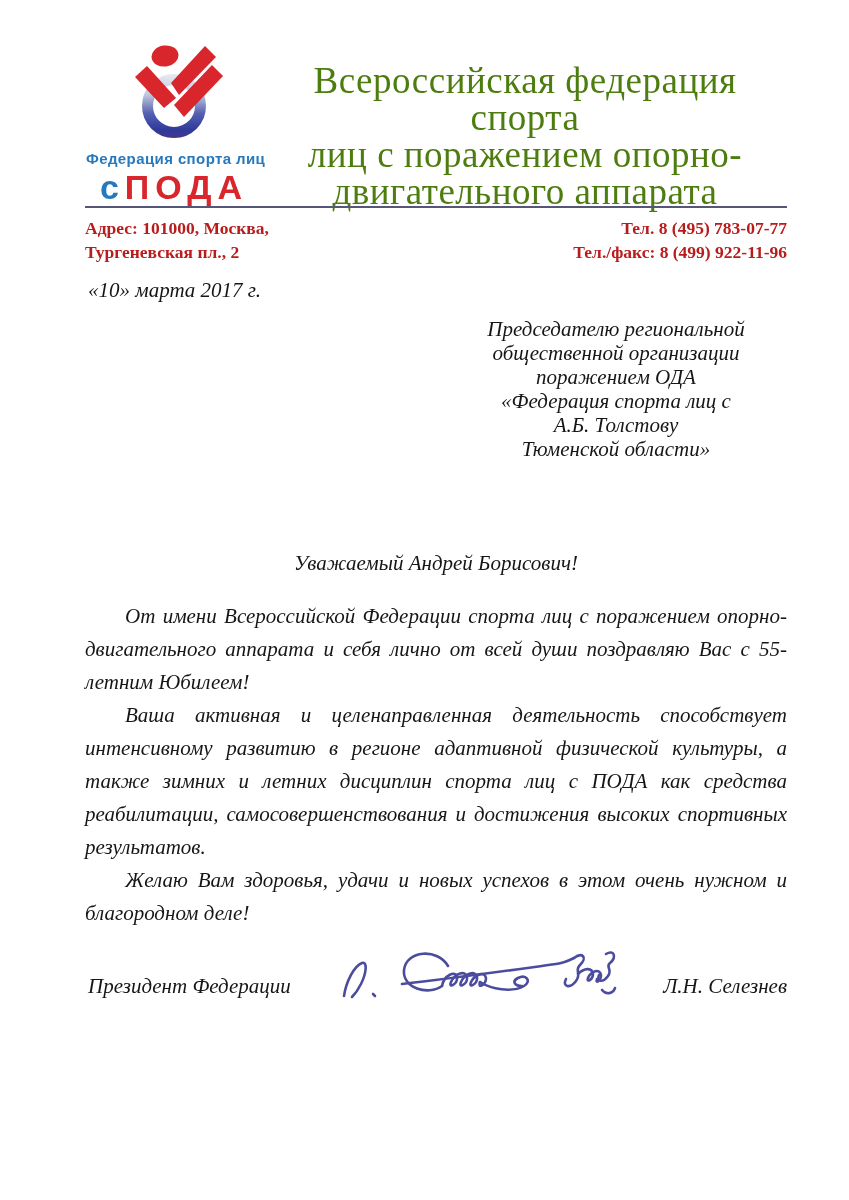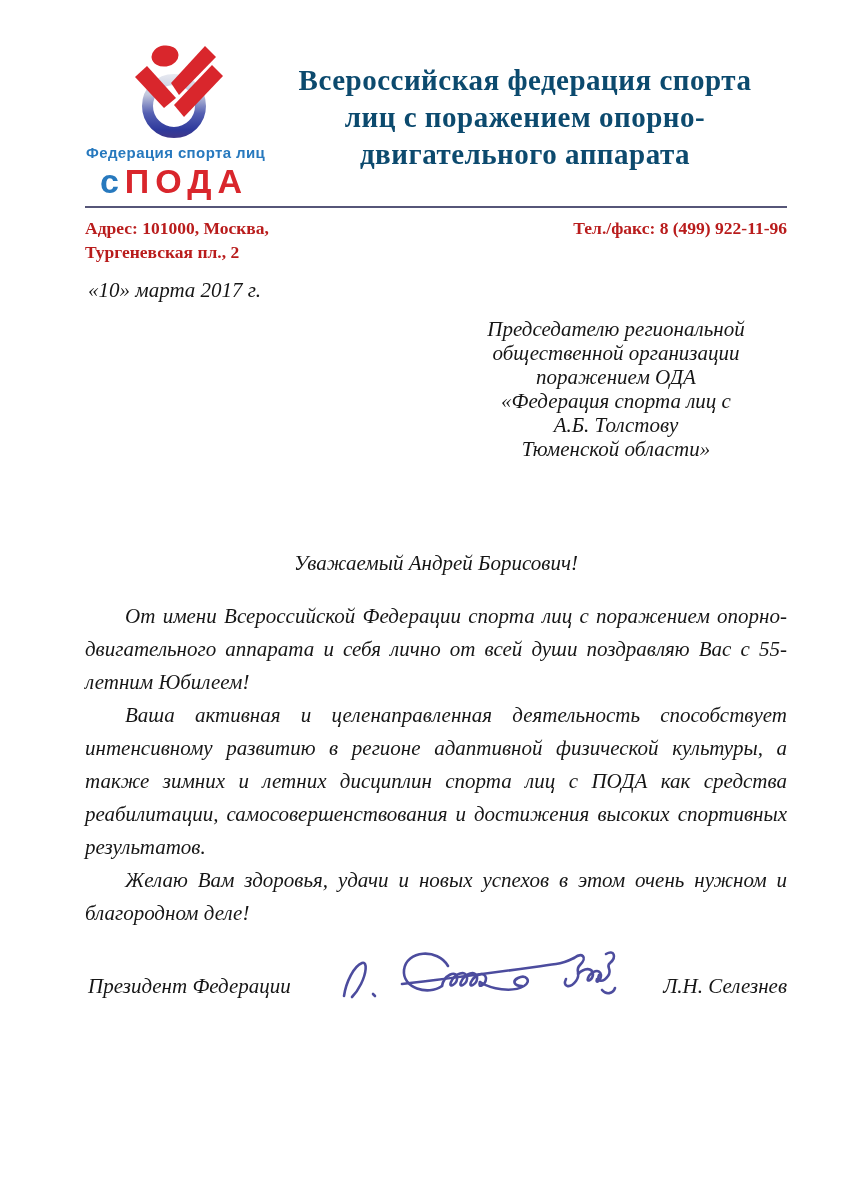--- a/index.html
+++ b/index.html
@@ -11,37 +11,37 @@
     color:#161616;
     overflow:hidden;
   }
   
   .logo{
     position:absolute;left:86px;top:44px;width:176px;
     text-align:center;
   }
   .logo svg{display:block;margin:0 auto;width:108px;height:98px;}
   .logo-caption{
-    margin-top:2px;
+    margin-top:8px;
     font-family:"Liberation Sans", sans-serif;
     font-weight:700;font-size:15px;letter-spacing:.4px;
     color:#2779be;white-space:nowrap;
   }
   .logo-acronym{
     margin-top:1px;
     font-family:"Liberation Sans", sans-serif;
     font-weight:700;font-size:34px;letter-spacing:6px;
     color:#d9262c;white-space:nowrap;
   }
   .logo-acronym .pfx{color:#2779be;}
   .org-title{
     position:absolute;left:283px;top:62px;width:484px;
     text-align:center;
-    color:#0c4a6e;font-weight:700;
-    font-size:29px;line-height:37px;letter-spacing:.5px;
+    color:#4d7c0f;font-weight:400;
+    font-size:37px;line-height:37px;letter-spacing:.5px;
   }
   .rule{
     position:absolute;left:85px;top:206px;width:702px;height:2px;
     background:#565678;
   }
   .contact{
     position:absolute;left:85px;top:216px;width:702px;
     display:flex;justify-content:space-between;
     color:#b91c1c;font-weight:700;
     font-size:17.5px;line-height:24px;
@@ -113,20 +113,21 @@
   </div>
 
   <div class="rule"></div>
 
   <div class="contact">
     <div class="addr">
       <div>Адрес: 101000, Москва,</div>
       <div>Тургеневская пл., 2</div>
     </div>
     <div class="phones">
+      <div>Тел. 8 (495) 783-07-77</div>
       <div>Тел./факс: 8 (499) 922-11-96</div>
     </div>
   </div>
 
   <div class="date">«10» марта 2017 г.</div>
 
   <div class="recipient">
     <div>Председателю региональной</div>
     <div>общественной организации</div>
     <div>поражением ОДА</div>

